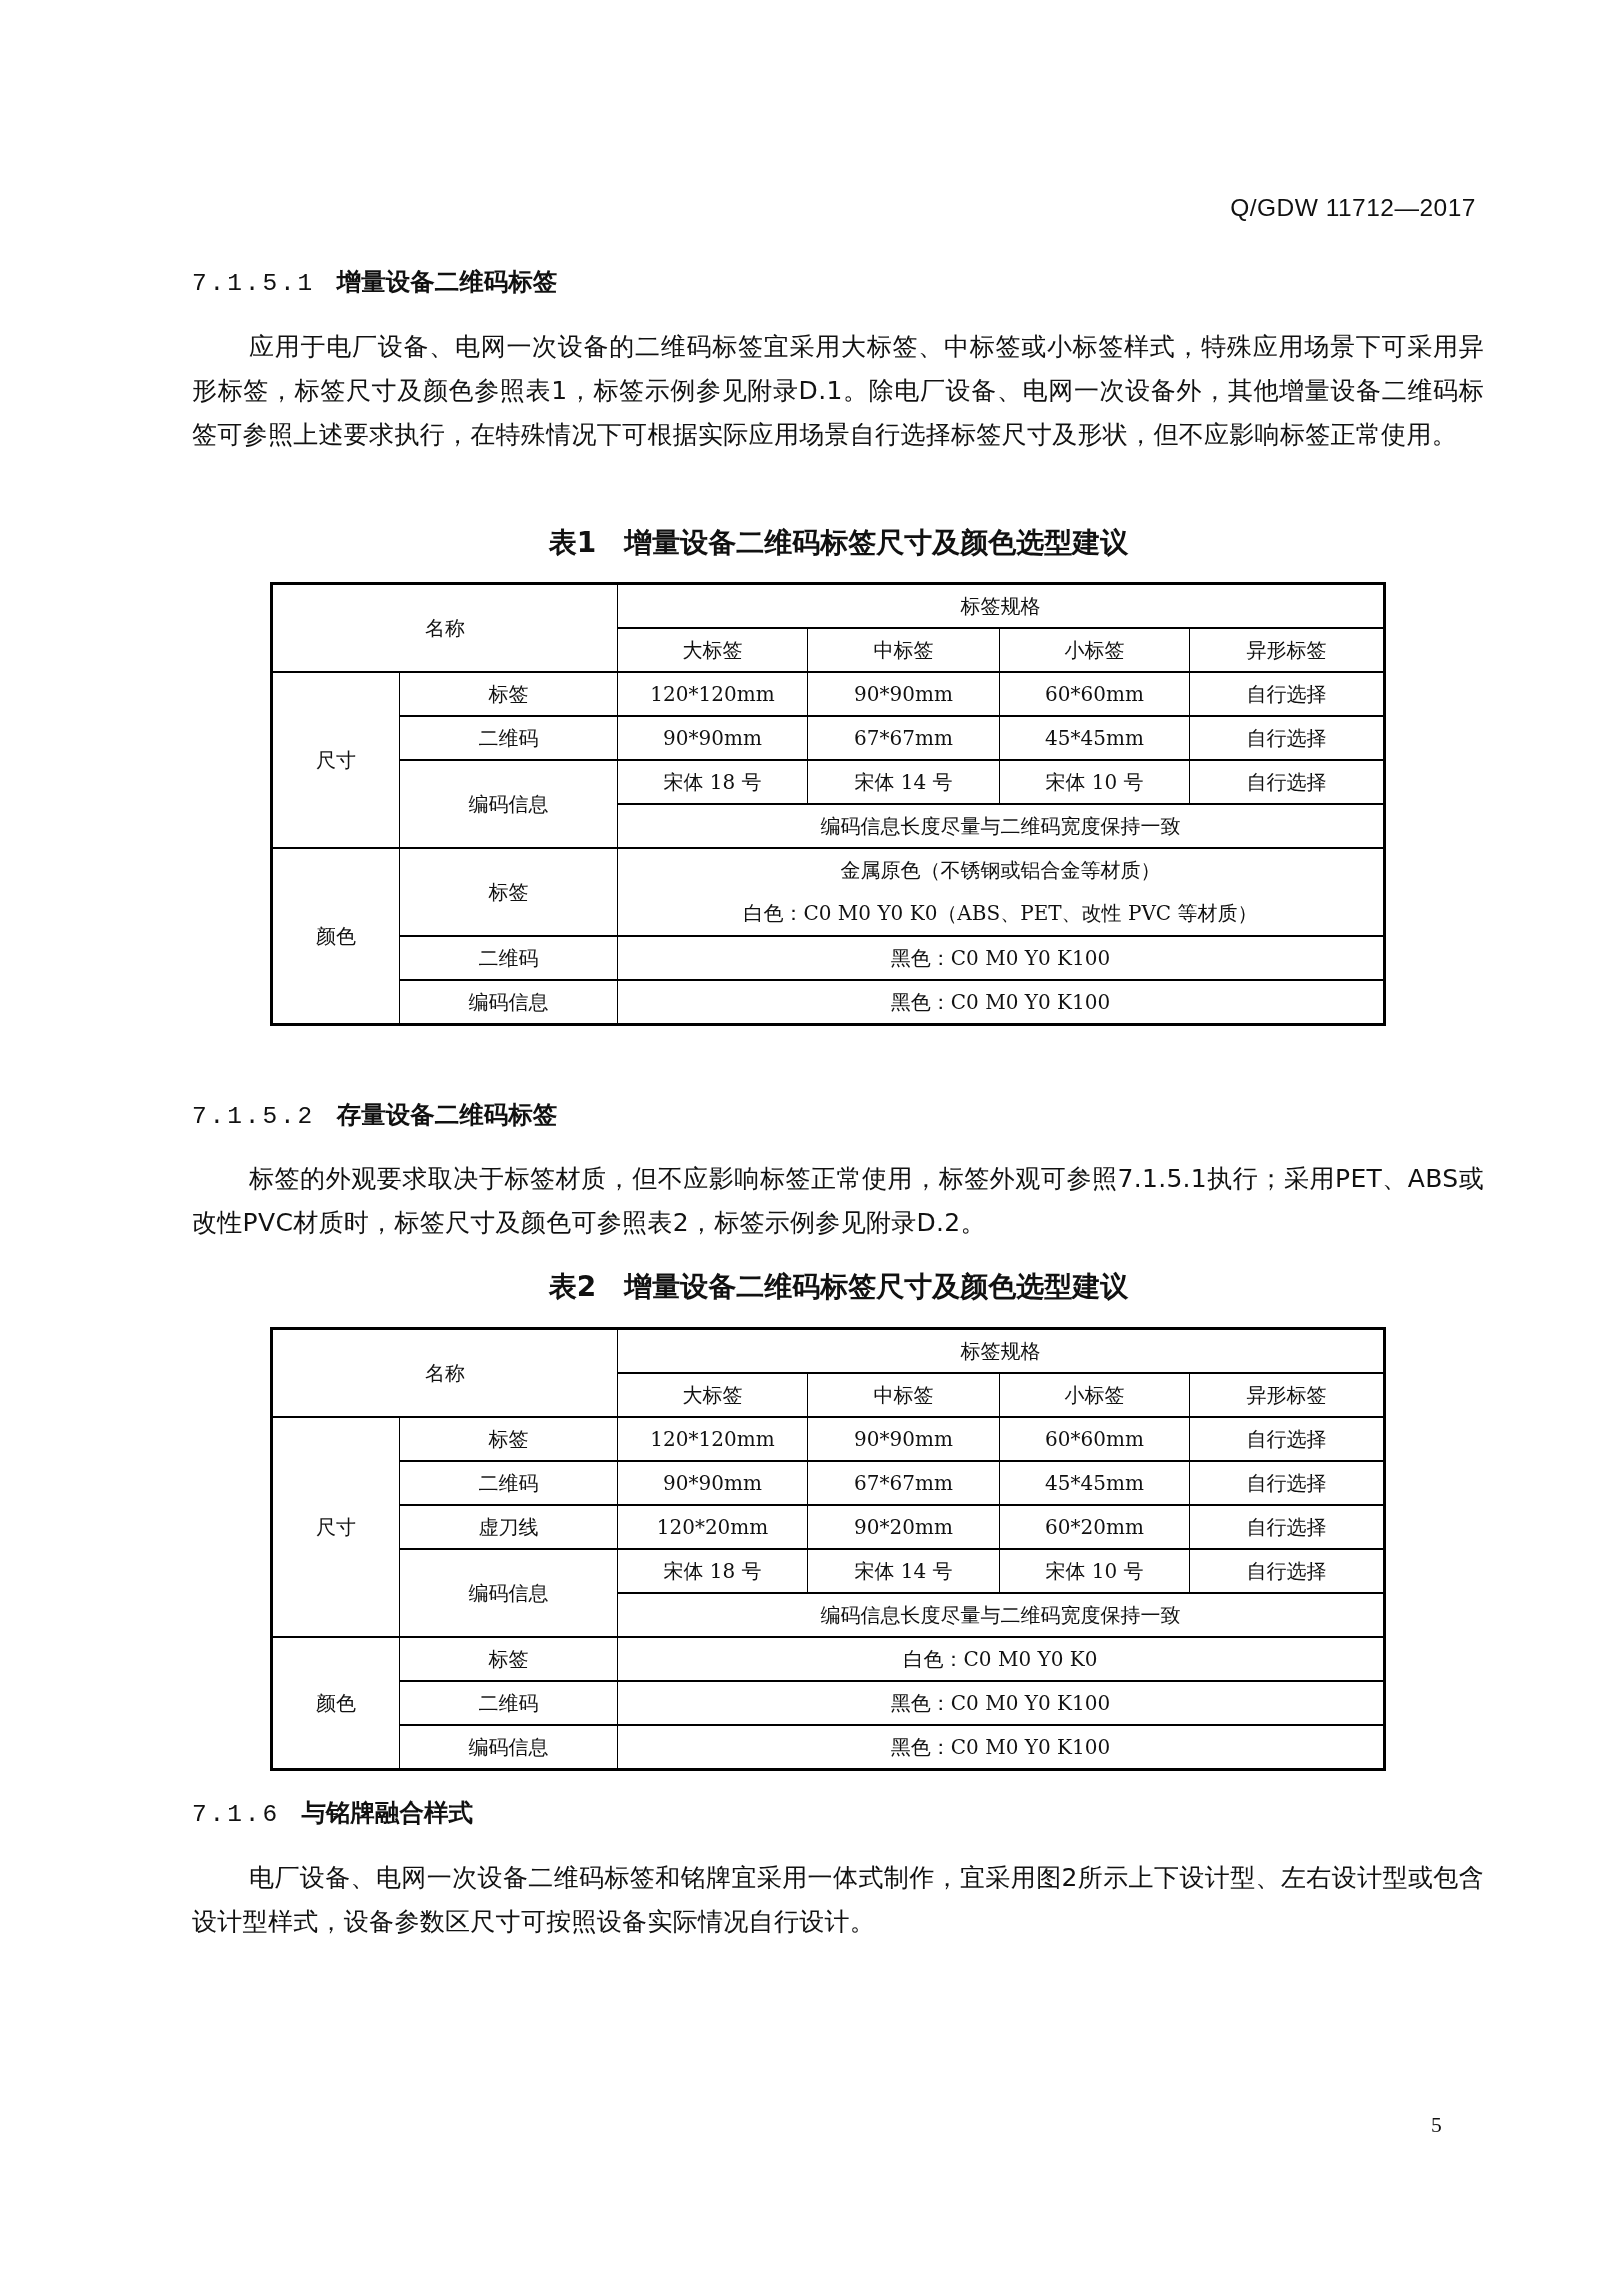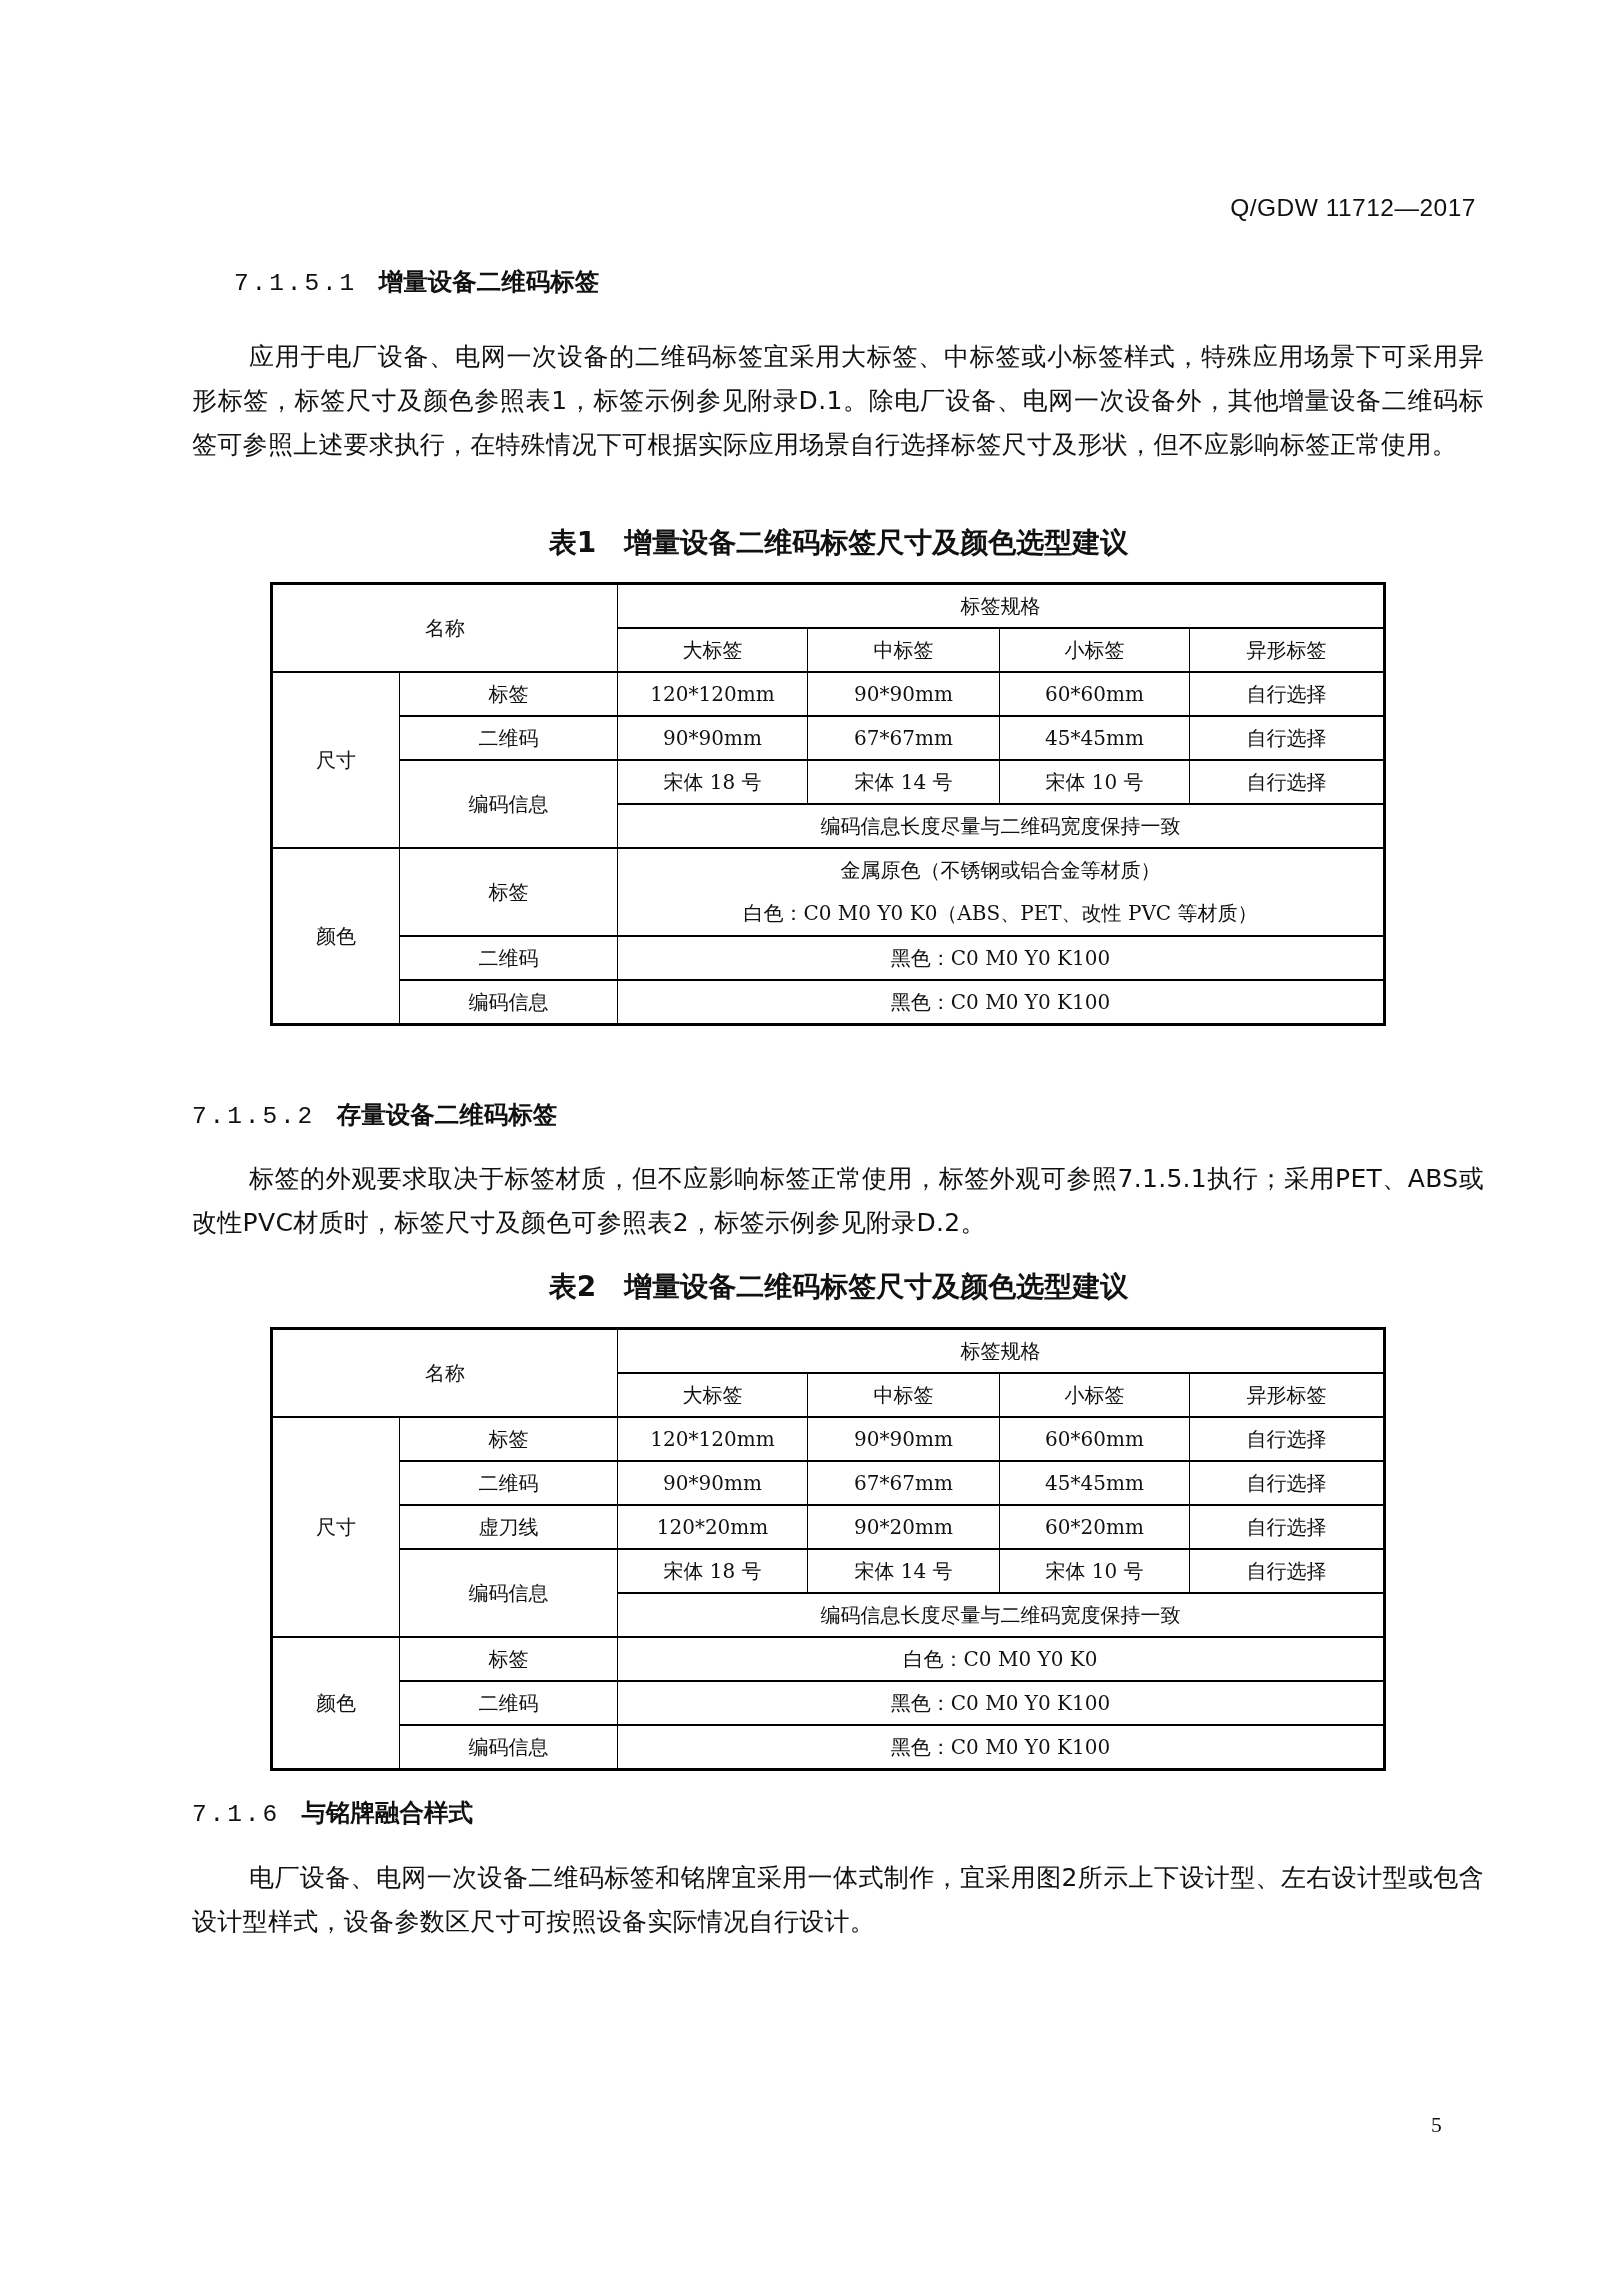--- a/index.html
+++ b/index.html
@@ -40,24 +40,24 @@
   table.spec tr.thick-top td { border-top: 2.9px solid #000; }
   table.spec td.thick-top { border-top: 2.9px solid #000; }
   table.spec td.double { line-height: 43px; }
   .page-num { left: 1431px; top: 2113px; font-size: 21.6px; font-family: "Liberation Serif", serif; }
 </style>
 </head>
 <body>
 
 <div class="abs std-code">Q/GDW 11712—2017</div>
 
-<div class="abs heading" style="top:265px;margin-left:42px;">
+<div class="abs heading" style="top:265px;">
   <span class="num">7.1.5.1</span><span>增量设备二维码标签</span>
 </div>
-<div class="abs para" style="top:335px;">应用于电厂设备、电网一次设备的二维码标签宜采用大标签、中标签或小标签样式，特殊应用场景下可采用异形标签，标签尺寸及颜色参照表1，标签示例参见附录D.1。除电厂设备、电网一次设备外，其他增量设备二维码标签可参照上述要求执行，在特殊情况下可根据实际应用场景自行选择标签尺寸及形状，但不应影响标签正常使用。</div>
+<div class="abs para" style="top:325px;">应用于电厂设备、电网一次设备的二维码标签宜采用大标签、中标签或小标签样式，特殊应用场景下可采用异形标签，标签尺寸及颜色参照表1，标签示例参见附录D.1。除电厂设备、电网一次设备外，其他增量设备二维码标签可参照上述要求执行，在特殊情况下可根据实际应用场景自行选择标签尺寸及形状，但不应影响标签正常使用。</div>
 
 <div class="abs caption" style="top:524px;">表1　增量设备二维码标签尺寸及颜色选型建议</div>
 
 <table class="spec" style="top:582px;">
   <colgroup>
     <col style="width:128px">
       <col style="width:218px">
       <col style="width:190px">
       <col style="width:192px">
       <col style="width:190px">

